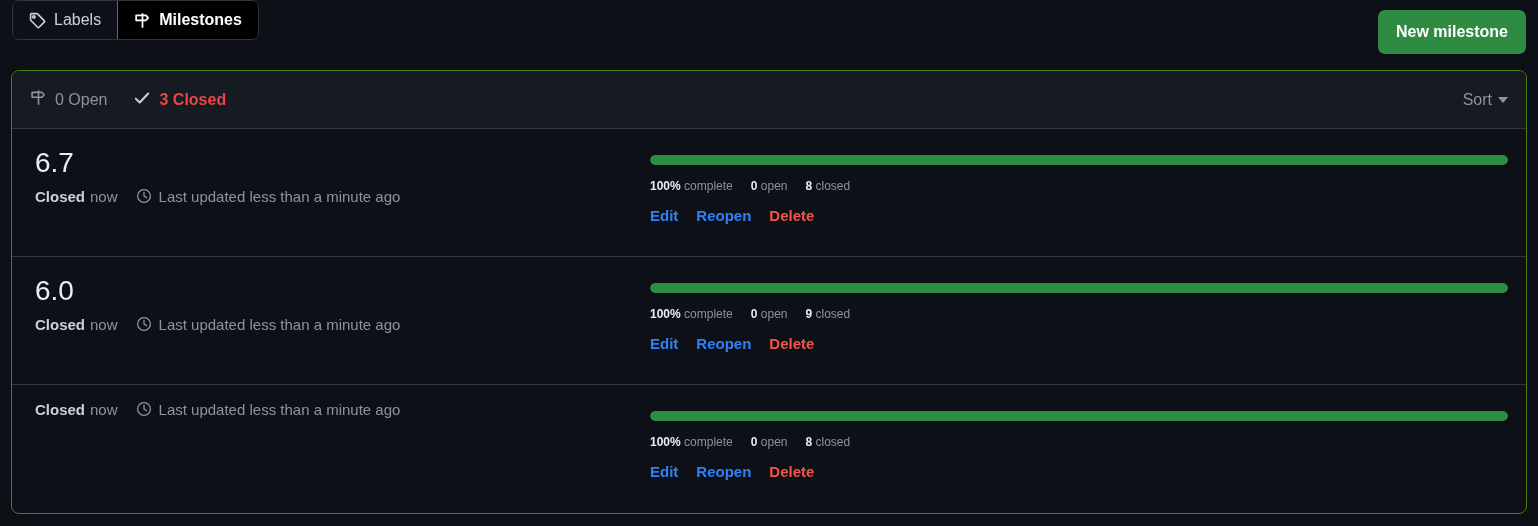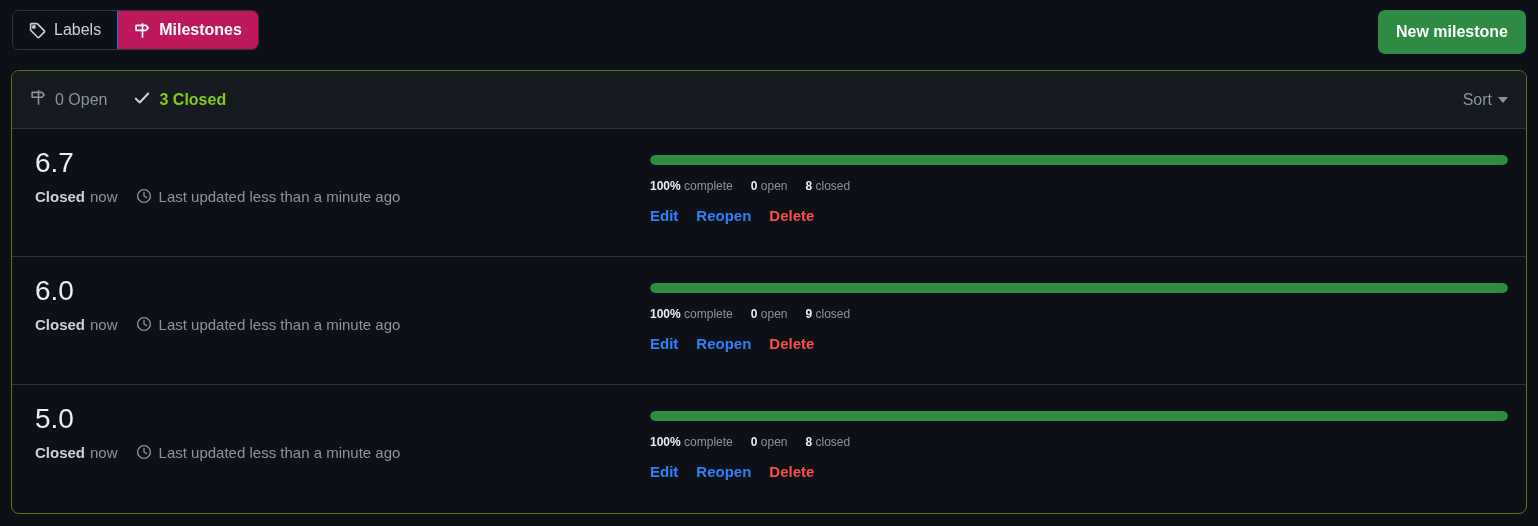--- a/index.html
+++ b/index.html
@@ -16,21 +16,20 @@
     color: #c9d1d9;
     -webkit-font-smoothing: antialiased;
   }
 
   
   .topbar {
     position: relative;
     height: 60px;
     padding: 0 12px;
     display: flex;
-    align-items: center;
   }
 
   .segmented {
     display: flex;
     align-items: stretch;
     border: 1px solid #30363d;
     border-radius: 7px;
     overflow: hidden;
     height: 40px;
   }
@@ -44,21 +43,21 @@
     line-height: 1;
     background: #0d1117;
     color: #c9d1d9;
     border: none;
     cursor: pointer;
     font-family: "Liberation Sans", sans-serif;
     white-space: nowrap;
   }
   .seg-btn + .seg-btn { border-left: 1px solid #30363d; }
   .seg-btn.active {
-    background: #be185d;
+    background: #000000;
     color: #ffffff;
     font-weight: bold;
     border-left-color: #2f6fe4;
   }
   .seg-btn .ico { display: flex; align-items: center; }
 
   .new-milestone {
     position: absolute;
     right: 12px;
     top: 10px;
@@ -95,21 +94,21 @@
   .state-link {
     display: flex;
     align-items: center;
     gap: 8px;
     font-size: 16px;
     color: #8b949e;
     margin-right: 26px;
     cursor: pointer;
     white-space: nowrap;
   }
-  .state-link.selected { color: #84cc16; font-weight: bold; }
+  .state-link.selected { color: #ef4444; font-weight: bold; }
 
   .sort {
     margin-left: auto;
     display: flex;
     align-items: center;
     gap: 6px;
     font-size: 16px;
     color: #8b949e;
     cursor: pointer;
     justify-content: center;
@@ -313,21 +312,20 @@
       <div class="actions">
         <a>Edit</a>
         <a>Reopen</a>
         <a class="danger">Delete</a>
       </div>
     </div>
   </div>
 
   <div class="row">
     <div class="row-left">
-      <div class="m-title">5.0</div>
       <div class="m-meta">
         <span class="state">Closed</span>
         <span class="when">now</span>
         <span class="clock">
           <svg width="16" height="16" viewBox="0 0 16 16" fill="none" stroke="#8b949e" stroke-width="1.3">
             <circle cx="8" cy="8" r="6.4"></circle>
               <path d="M8 4.3V8l2.6 1.6" stroke-linecap="round"></path>
           </svg>
         </span>
         <span>Last updated less than a minute ago</span>

